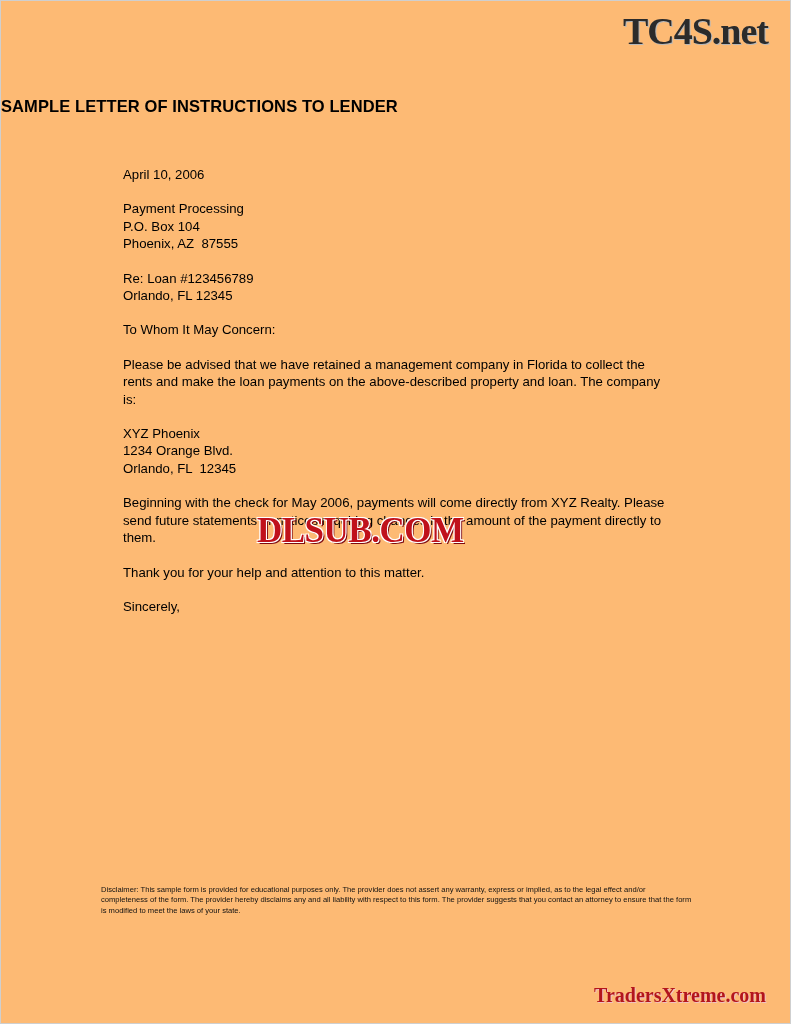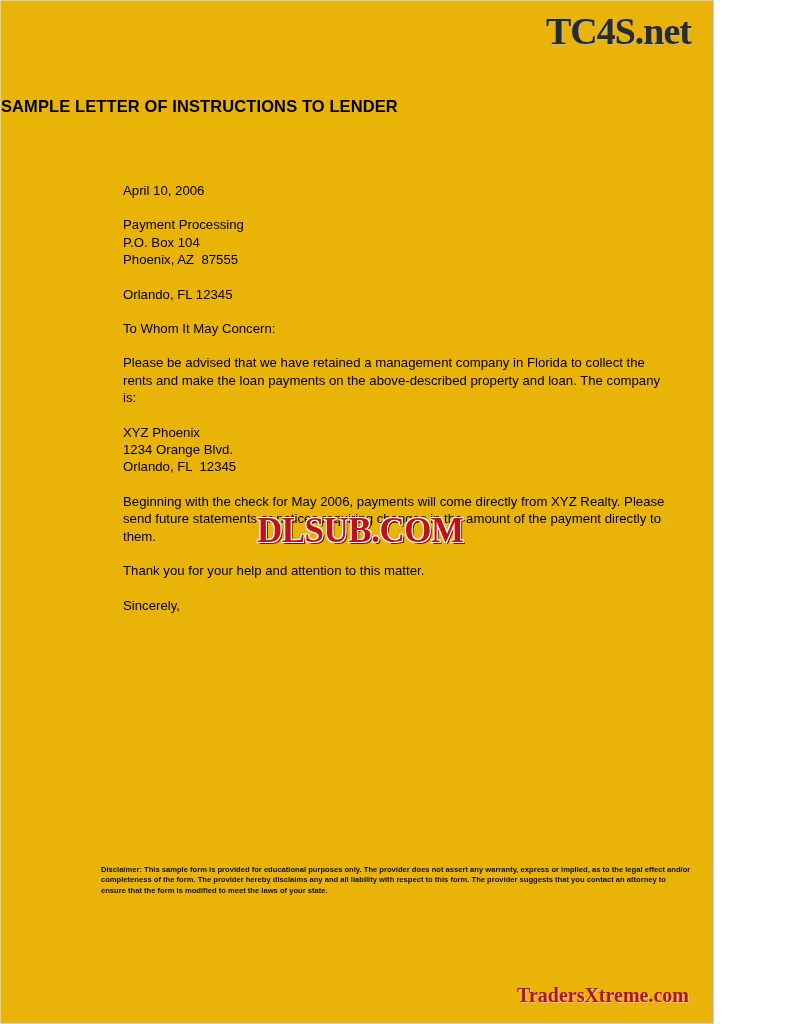--- a/index.html
+++ b/index.html
@@ -12,23 +12,23 @@
     height: 1024px;
     position: relative;
     font-family: "Liberation Sans", sans-serif;
     color: #000000;
     overflow: hidden;
   }
   .page {
     position: absolute;
     left: 0;
     top: 0;
-    width: 714px;
+    width: 791px;
     height: 1024px;
-    background: #eab308;
+    background: #fdba74;
     border: 1px solid #cfcfcf;
     box-sizing: border-box;
     padding-left: 19px;
   }
   
   .brand-top {
     position: absolute;
     right: 22px;
     top: 8px;
     font-family: "Liberation Serif", serif;
@@ -53,21 +53,21 @@
   
   .letter {
     position: absolute;
     left: 122px;
     top: 165px;
     width: 548px;
     font-size: 13.2px;
     line-height: 17.4px;
   }
   .block {
-    margin: 16px 0 17px 0;
+    margin: 0 0 17px 0;
   }
   .line {
     white-space: pre;
   }
   .para {
     margin: 0;
   }
   .gap-lg { height: 31px; }
   
   .wm-dlsub {
@@ -95,26 +95,26 @@
       -1px 1px 0 #ffffff,
       1px 1px 0 #ffffff,
       2px 2px 0 #7e0b10;
     white-space: nowrap;
     margin-top: 23px;
   }
   
   .disclaimer {
     position: absolute;
     left: 100px;
-    top: 864px;
+    top: 884px;
     width: 592px;
     font-size: 7.6px;
     line-height: 10.4px;
     color: #111111;
-    font-weight: bold;
+    font-weight: normal;
   }
   
   .brand-bottom {
     position: absolute;
     right: 24px;
     bottom: 16px;
     font-family: "Liberation Serif", serif;
     font-weight: bold;
     font-size: 20px;
     color: #b3151c;
@@ -137,20 +137,21 @@
       <div class="line">April 10, 2006</div>
     </div>
 
     <div class="block">
       <div class="line">Payment Processing</div>
       <div class="line">P.O. Box 104</div>
       <div class="line">Phoenix, AZ  87555</div>
     </div>
 
     <div class="block">
+      <div class="line">Re: Loan #123456789</div>
       <div class="line">Orlando, FL 12345</div>
     </div>
 
     <div class="block">
       <div class="line">To Whom It May Concern:</div>
     </div>
 
     <div class="block">
       <p class="para">Please be advised that we have retained a management company in Florida to collect the rents and make the loan payments on the above-described property and loan. The company is:</p>
     </div>

